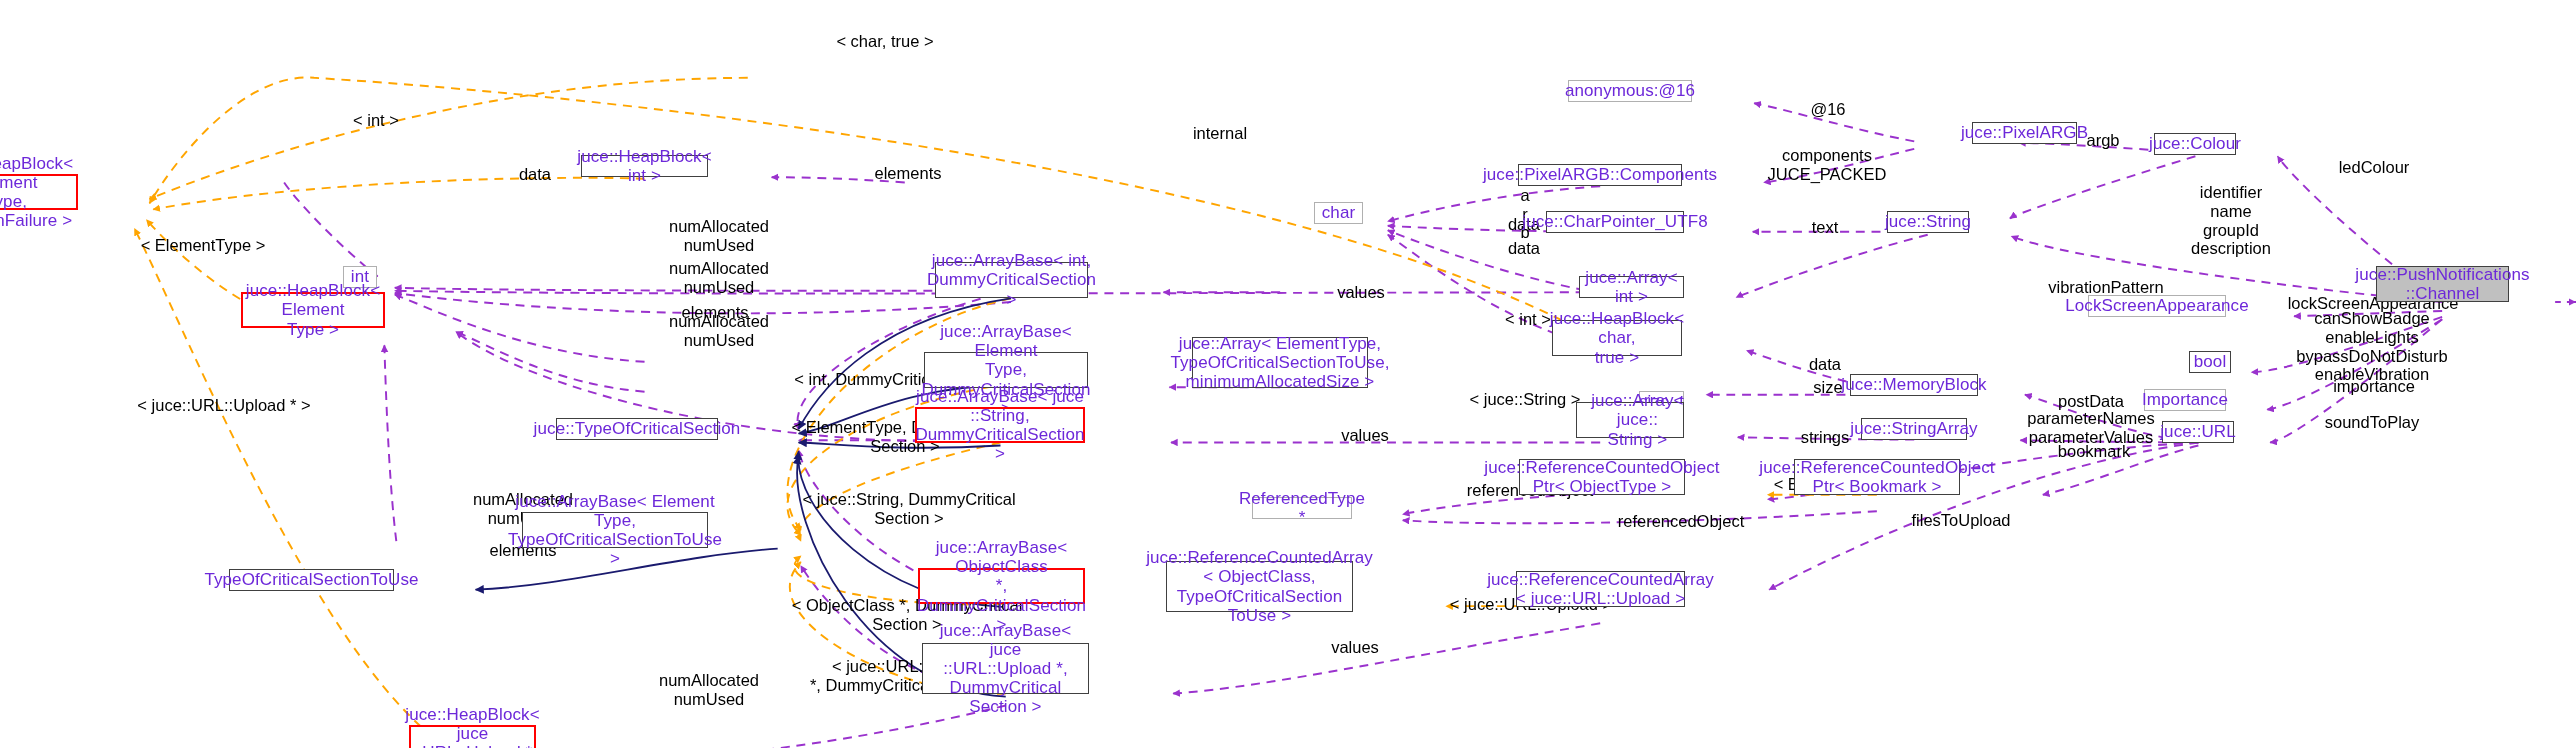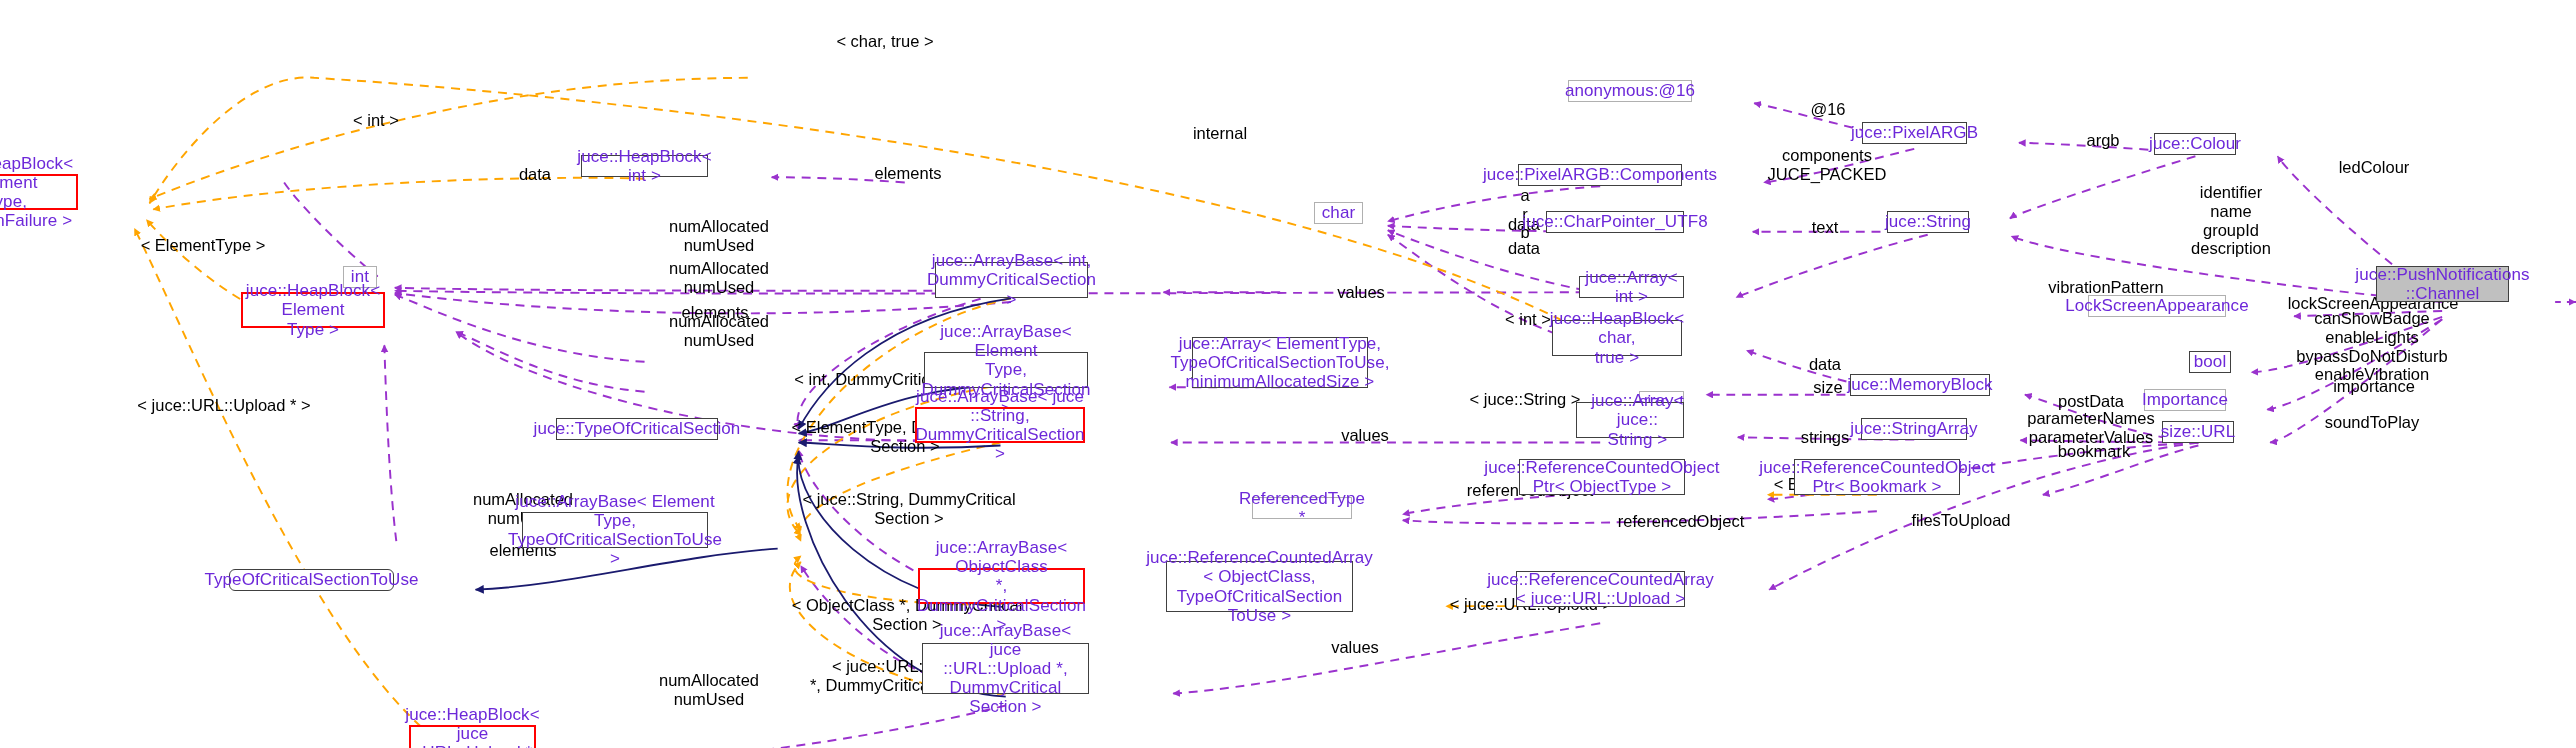--- a/index.html
+++ b/index.html
@@ -200,21 +200,21 @@
       <div class="edgelabel" style="left: 703px; top: 727px;">elements</div>
     </div>
   <div id="node-layer">
       <div class="node red" style="left: -66px; top: 141px; width: 144px; height: 36px;">juce::HeapBlock&lt; Element
 Type, throwOnFailure &gt;</div>
       <div class="node" style="left: 581px; top: 122px; width: 127px; height: 22px;">juce::HeapBlock&lt; int &gt;</div>
       <div class="node grey" style="left: 343px; top: 233px; width: 34px; height: 22px;">int</div>
       <div class="node red" style="left: 241px; top: 259px; width: 144px; height: 36px;">juce::HeapBlock&lt; Element
 Type &gt;</div>
       <div class="node" style="left: 556px; top: 385px; width: 162px; height: 22px;">juce::TypeOfCriticalSection</div>
-      <div class="node" style="left: 229px; top: 536px; width: 165px; height: 22px; border-radius: 6px;">TypeOfCriticalSectionToUse</div>
+      <div class="node" style="left: 229px; top: 536px; width: 165px; height: 22px;">TypeOfCriticalSectionToUse</div>
       <div class="node" style="left: 522px; top: 479px; width: 186px; height: 36px;">juce::ArrayBase&lt; Element
 Type, TypeOfCriticalSectionToUse &gt;</div>
       <div class="node" style="left: 935px; top: 229px; width: 153px; height: 36px;">juce::ArrayBase&lt; int,
 DummyCriticalSection &gt;</div>
       <div class="node" style="left: 924px; top: 319px; width: 164px; height: 36px;">juce::ArrayBase&lt; Element
 Type, DummyCriticalSection &gt;</div>
       <div class="node red" style="left: 915px; top: 374px; width: 170px; height: 36px;">juce::ArrayBase&lt; juce
 ::String, DummyCriticalSection &gt;</div>
       <div class="node red" style="left: 918px; top: 535px; width: 167px; height: 36px;">juce::ArrayBase&lt; ObjectClass
 *, DummyCriticalSection &gt;</div>
@@ -237,29 +237,29 @@
       <div class="node" style="left: 1546px; top: 178px; width: 138px; height: 22px;">juce::CharPointer_UTF8</div>
       <div class="node" style="left: 1579px; top: 243px; width: 105px; height: 22px;">juce::Array&lt; int &gt;</div>
       <div class="node" style="left: 1552px; top: 287px; width: 130px; height: 36px;">juce::HeapBlock&lt; char,
 true &gt;</div>
       <div class="node grey" style="left: 1639px; top: 358px; width: 45px; height: 22px;">size_t</div>
       <div class="node" style="left: 1576px; top: 369px; width: 108px; height: 36px; padding-left: 20px;">juce::Array&lt; juce::
 String &gt;</div>
       <div class="node" style="left: 1519px; top: 426px; width: 166px; height: 36px;">juce::ReferenceCountedObject
 Ptr&lt; ObjectType &gt;</div>
       <div class="node grey" style="left: 1252px; top: 464px; width: 100px; height: 22px;">ReferencedType *</div>
-      <div class="node" style="left: 1862px; top: 89px; width: 105px; height: 22px;">juce::PixelARGB</div>
+      <div class="node" style="left: 1972px; top: 89px; width: 105px; height: 22px;">juce::PixelARGB</div>
       <div class="node" style="left: 1887px; top: 178px; width: 82px; height: 22px;">juce::String</div>
-      <div class="node" style="left: 1850px; top: 341px; width: 140px; height: 22px;">juce::MemoryBlock</div>
+      <div class="node" style="left: 1850px; top: 341px; width: 128px; height: 22px;">juce::MemoryBlock</div>
       <div class="node" style="left: 1861px; top: 385px; width: 106px; height: 22px;">juce::StringArray</div>
       <div class="node" style="left: 1794px; top: 426px; width: 166px; height: 36px;">juce::ReferenceCountedObject
 Ptr&lt; Bookmark &gt;</div>
       <div class="node" style="left: 2154px; top: 100px; width: 82px; height: 22px;">juce::Colour</div>
       <div class="node grey" style="left: 2088px; top: 262px; width: 138px; height: 22px;">LockScreenAppearance</div>
       <div class="node" style="left: 2189px; top: 318px; width: 42px; height: 22px;">bool</div>
       <div class="node grey" style="left: 2144px; top: 356px; width: 82px; height: 22px;">Importance</div>
-      <div class="node" style="left: 2162px; top: 388px; width: 72px; height: 22px;">size::URL</div>
+      <div class="node" style="left: 2162px; top: 388px; width: 72px; height: 22px;">juce::URL</div>
       <div class="node hl" style="left: 2376px; top: 233px; width: 133px; height: 36px;">juce::PushNotifications
 ::Channel</div>
     </div>
 
 </div>
 
 
 </body></html>

